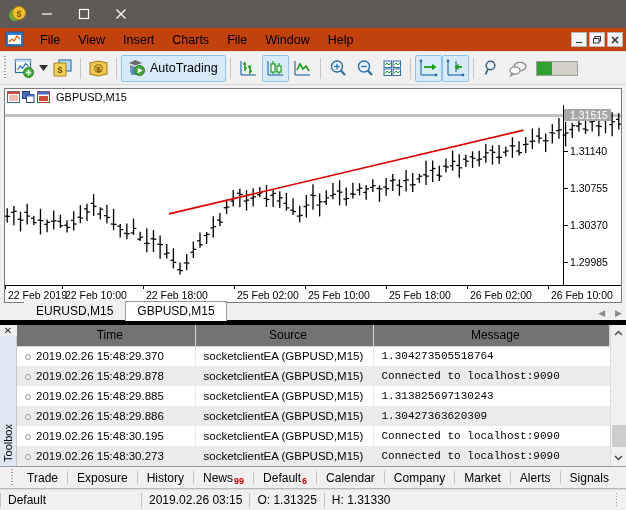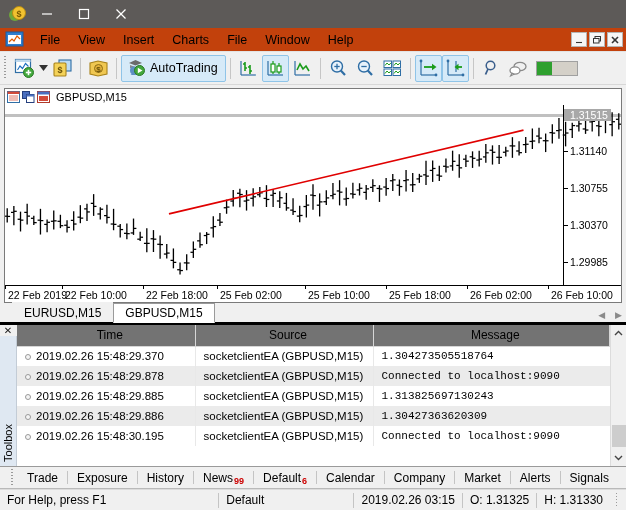--- a/index.html
+++ b/index.html
@@ -264,22 +264,22 @@
     background: #000;
   }
 
   
   .chart-tabs {
     height: 22px;
     flex: 0 0 22px;
     display: flex;
     align-items: flex-end;
     background: #f0f0f0;
-    padding-left: 12px;
-    border-bottom: 3px solid #000000;
+    padding-left: 24px;
+    border-bottom: 5px solid #000000;
     position: relative;
   }
   .chart-tab {
     height: 20px;
     padding: 0 11px;
     display: flex; align-items: center;
     font-size: 12px;
     color: #000;
     background: #f0f0f0;
     border: 1px solid transparent;
@@ -1042,21 +1042,21 @@
           <div class="price-tick" style="top:83px;">1.30755</div>
           <div class="price-tick" style="top:120px;">1.30370</div>
           <div class="price-tick" style="top:157px;">1.29985</div>
         </div>
       </div>
 
       <div class="time-axis">
         <div class="time-tick" style="left:0px;">22 Feb 2019</div>
         <div class="time-tick" style="left:57px;">22 Feb 10:00</div>
         <div class="time-tick" style="left:138px;">22 Feb 18:00</div>
-        <div class="time-tick" style="left:212px;">25 Feb 02:00</div>
+        <div class="time-tick" style="left:229px;">25 Feb 02:00</div>
         <div class="time-tick" style="left:300px;">25 Feb 10:00</div>
         <div class="time-tick" style="left:381px;">25 Feb 18:00</div>
         <div class="time-tick" style="left:462px;">26 Feb 02:00</div>
         <div class="time-tick" style="left:543px;">26 Feb 10:00</div>
       </div>
 
     </div>
   </div>
 
   <div class="chart-tabs">
@@ -1102,20 +1102,25 @@
           <tr class="even">
             <td class="col-time"><span class="bullet"></span><span>2019.02.26 15:48:29.886</span></td>
             <td class="col-source">socketclientEA (GBPUSD,M15)</td>
             <td class="msg">1.30427363620309</td>
           </tr>
           <tr class="odd">
             <td class="col-time"><span class="bullet"></span><span>2019.02.26 15:48:30.195</span></td>
             <td class="col-source">socketclientEA (GBPUSD,M15)</td>
             <td class="msg">Connected to  localhost:9090</td>
           </tr>
+          <tr class="even">
+            <td class="col-time"><span class="bullet"></span><span>2019.02.26 15:48:30.273</span></td>
+            <td class="col-source">socketclientEA (GBPUSD,M15)</td>
+            <td class="msg">Connected to  localhost:9090</td>
+          </tr>
         </tbody>
       </table>
     </div>
 
     <div class="log-scroll">
       <div class="sb-arrow">
         <svg width="9" height="7" viewBox="0 0 9 7">
             <polyline points="1,5 4.5,1.5 8,5" fill="none" stroke="#444" stroke-width="1.4"></polyline>
           </svg>
       </div>
@@ -1169,21 +1174,20 @@
     <div class="bottom-tab">
         <span>Alerts</span>
       </div>
     <div class="bt-sep"></div>
     <div class="bottom-tab">
         <span>Signals</span>
       </div>
   </div>
 
   <div class="statusbar">
-    <div class="sb-cell" style="width:228px;">For Help, press F1</div>
     <div class="sb-div"></div>
     <div class="sb-cell" style="width:140px;">Default</div>
     <div class="sb-div"></div>
     <div class="sb-cell">2019.02.26 03:15</div>
     <div class="sb-div"></div>
     <div class="sb-cell">O: 1.31325</div>
     <div class="sb-div"></div>
     <div class="sb-cell">H: 1.31330</div>
     <div class="sb-flex"></div>
     <div class="sb-grip"></div>

